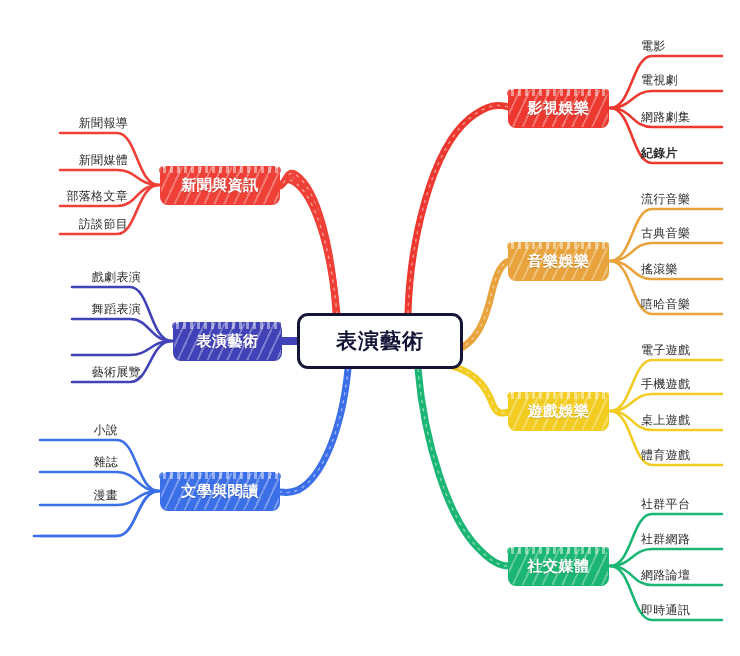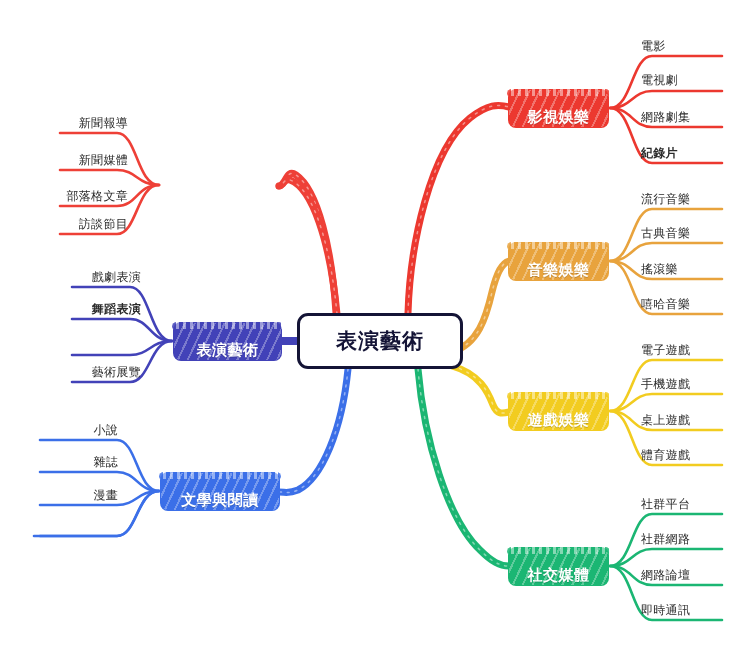--- a/index.html
+++ b/index.html
@@ -17,21 +17,21 @@
     z-index:6;
   }
   .center-node .txt{
     font-size:21px;font-weight:700;color:#141436;letter-spacing:1px;
     white-space:nowrap;
   }
 
   
   .branch{
     position:absolute;z-index:5;
-    display:flex;align-items:flex-end;justify-content:center;
+    display:flex;align-items:center;justify-content:center;
     box-sizing:border-box;
   }
   .branch .ink{
     position:absolute;left:0;top:0;width:100%;height:100%;
     border-radius:7px;
   }
   .branch .ink:after{
     content:"";position:absolute;inset:0;border-radius:7px;
     background:
       repeating-linear-gradient(115deg,
@@ -115,31 +115,35 @@
       <path d="M 159 491 C 137 491 137 472 117 472 L 40 472" fill="none" stroke="#3b6fe8" stroke-width="2.6" stroke-linecap="round" stroke-linejoin="round"></path>
       <path d="M 159 491 C 137 491 137 505 117 505 L 40 505" fill="none" stroke="#3b6fe8" stroke-width="2.6" stroke-linecap="round" stroke-linejoin="round"></path>
       <path d="M 159 491 C 137 491 137 536 117 536 L 40 536" fill="none" stroke="#3b6fe8" stroke-width="2.6" stroke-linecap="round" stroke-linejoin="round"></path>
       <path d="M 159 491 C 137 491 137 536 117 536 L 34 536" fill="none" stroke="#3b6fe8" stroke-width="2.6" stroke-linecap="round" stroke-linejoin="round"></path>
     </svg>
 
   <div class="center-node">
     <span class="txt">表演藝術</span>
   </div>
 
+  <div class="branch" id="b-news" style="left:161px;top:167px;width:118px;height:37px;">
+    <span class="ink" style="background: rgb(238, 64, 55); color: rgb(238, 64, 55); box-shadow: rgb(238, 64, 55) 0px 0px 0px 1px;"></span>
+    <span class="blabel">新聞與資訊</span>
+  </div>
   <div class="leaf l" style="left:0px;top:115px;width:128px;">新聞報導</div>
   <div class="leaf l" style="left:0px;top:152px;width:128px;">新聞媒體</div>
   <div class="leaf l" style="left:0px;top:188px;width:128px;">部落格文章</div>
   <div class="leaf l" style="left:0px;top:216px;width:128px;">訪談節目</div>
 
   <div class="branch" id="b-perf" style="left:174px;top:323px;width:107px;height:37px;">
     <span class="ink" style="background: rgb(66, 66, 184); color: rgb(66, 66, 184); box-shadow: rgb(66, 66, 184) 0px 0px 0px 1px;"></span>
     <span class="blabel">表演藝術</span>
   </div>
   <div class="leaf l" style="left:0px;top:269px;width:141px;">戲劇表演</div>
-  <div class="leaf l" style="left:0px;top:301px;width:141px;font-weight:bold;">舞蹈表演</div>
+  <div class="leaf l" style="left:0px;top:301px;width:141px;">舞蹈表演</div>
   <div class="leaf l" style="left:0px;top:364px;width:141px;">藝術展覽</div>
 
   <div class="branch" id="b-lit" style="left:161px;top:473px;width:118px;height:37px;">
     <span class="ink" style="background: rgb(59, 111, 232); color: rgb(59, 111, 232); box-shadow: rgb(59, 111, 232) 0px 0px 0px 1px;"></span>
     <span class="blabel">文學與閱讀</span>
   </div>
   <div class="leaf l" style="left:0px;top:422px;width:118px;">小說</div>
   <div class="leaf l" style="left:0px;top:454px;width:118px;">雜誌</div>
   <div class="leaf l" style="left:0px;top:487px;width:118px;">漫畫</div>
 

